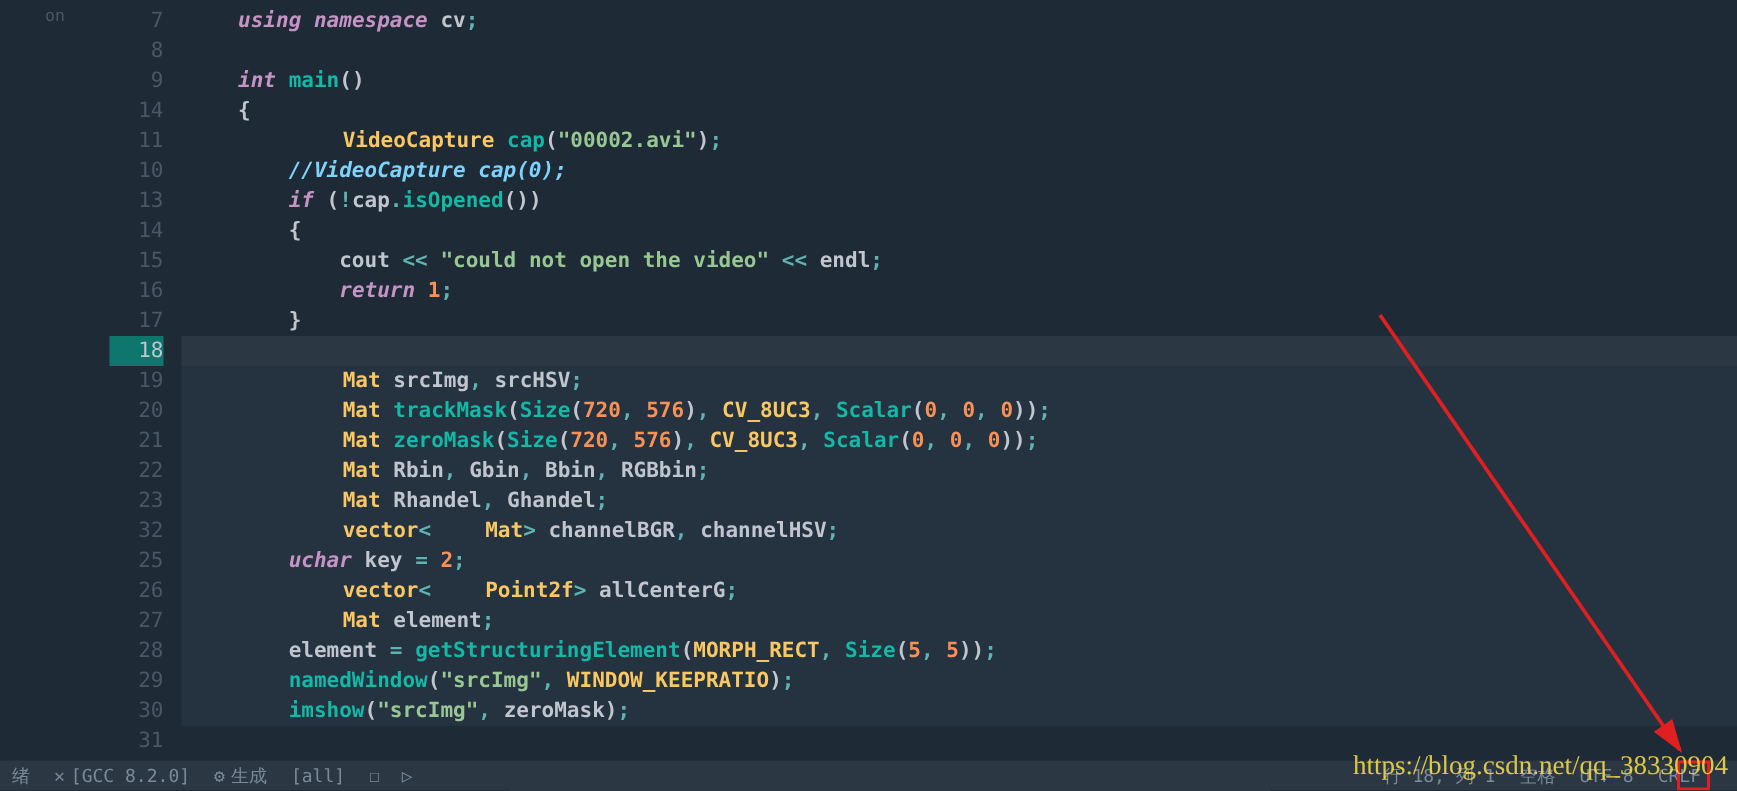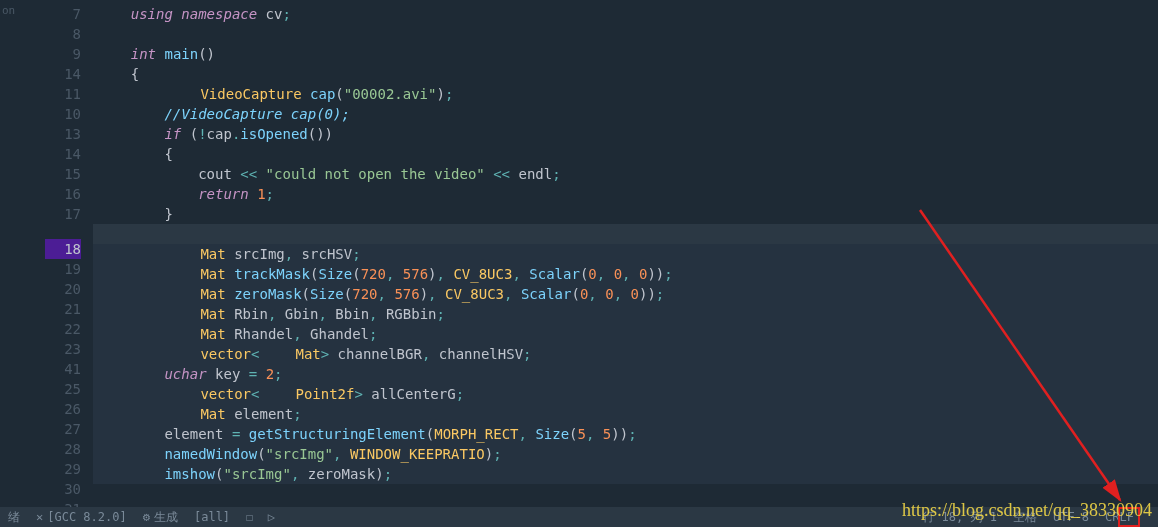--- a/index.html
+++ b/index.html
@@ -9,54 +9,56 @@
   background: #1e2a35;
   font-family: Consolas, Monaco, monospace;
   font-size: 14px;
   color: #c0c5ce;
   overflow: hidden;
   position: relative;
 }
 .editor {
   display: flex;
   height: 437px;
+  padding-left: 28px;
 }
 .left-strip {
   width: 45px;
   background: #1e2a35;
   color: #4a5866;
   font-size: 11px;
   padding-top: 4px;
   padding-left: 2px;
 }
 .gutter {
   width: 48px;
   text-align: right;
   padding-right: 12px;
   color: #4a5866;
   background: #1e2a35;
   user-select: none;
   line-height: 20px;
   padding-top: 4px;
 }
 .gutter .ln { height: 20px; }
-.gutter .ln.hl { color: #c0c5ce; background: #4c1d95; margin-top: 15px; }
+.gutter .ln.hl { color: #c0c5ce; background: #0f766e; }
 .code {
   flex: 1;
   line-height: 20px;
   padding-top: 4px;
   white-space: pre;
+  font-weight: bold;
 }
 .code .row { height: 20px; padding-left: 4px; }
 .code .row.hl { background: #2b3844; }
 .code .row.hl-dark { background: #253240; }
 .kw { color: #c594c5; font-style: italic; }
 .type { color: #c594c5; font-style: italic; }
 .tp { color: #fac863; margin-left: 36px; }
-.fn { color: #7dd3fc; text-align: right; }
+.fn { color: #14b8a6; text-align: right; }
 .str { color: #99c794; }
 .num { color: #f99157; }
 .cmt { color: #7dd3fc; font-style: italic; }
 .pn { color: #c0c5ce; }
 .op { color: #5fb3b3; }
 .mac { color: #fac863; }
 .bar {
   position: absolute;
   bottom: 0;
   left: 0;
@@ -112,21 +114,21 @@
       <div class="ln">14</div>
       <div class="ln">15</div>
       <div class="ln">16</div>
       <div class="ln">17</div>
       <div class="ln hl">18</div>
       <div class="ln">19</div>
       <div class="ln">20</div>
       <div class="ln">21</div>
       <div class="ln">22</div>
       <div class="ln">23</div>
-      <div class="ln">41</div>
+      <div class="ln">32</div>
       <div class="ln">25</div>
       <div class="ln">26</div>
       <div class="ln">27</div>
       <div class="ln">28</div>
       <div class="ln">29</div>
       <div class="ln">30</div>
       <div class="ln">31</div>
     </div>
   <div class="code" id="code"><div class="row">    <span class="kw">using</span><span class="pn"> </span><span class="kw">namespace</span><span class="pn"> cv</span><span class="op">;</span></div><div class="row">    <span class="pn"></span></div><div class="row">    <span class="type">int</span><span class="pn"> </span><span class="fn">main</span><span class="pn">()</span></div><div class="row">    <span class="pn">{</span></div><div class="row">    <span class="pn">    </span><span class="tp">VideoCapture</span><span class="pn"> </span><span class="fn">cap</span><span class="pn">(</span><span class="str">"00002.avi"</span><span class="pn">)</span><span class="op">;</span></div><div class="row">    <span class="pn">    </span><span class="cmt">//VideoCapture cap(0);</span></div><div class="row">    <span class="pn">    </span><span class="kw">if</span><span class="pn"> (</span><span class="op">!</span><span class="pn">cap</span><span class="op">.</span><span class="fn">isOpened</span><span class="pn">())</span></div><div class="row">    <span class="pn">    {</span></div><div class="row">    <span class="pn">        cout </span><span class="op">&lt;&lt;</span><span class="pn"> </span><span class="str">"could not open the video"</span><span class="pn"> </span><span class="op">&lt;&lt;</span><span class="pn"> endl</span><span class="op">;</span></div><div class="row">    <span class="pn">        </span><span class="kw">return</span><span class="pn"> </span><span class="num">1</span><span class="op">;</span></div><div class="row">    <span class="pn">    }</span></div><div class="row hl">    <span class="pn"></span></div><div class="row hl-dark">    <span class="pn">    </span><span class="tp">Mat</span><span class="pn"> srcImg</span><span class="op">,</span><span class="pn"> srcHSV</span><span class="op">;</span></div><div class="row hl-dark">    <span class="pn">    </span><span class="tp">Mat</span><span class="pn"> </span><span class="fn">trackMask</span><span class="pn">(</span><span class="fn">Size</span><span class="pn">(</span><span class="num">720</span><span class="op">,</span><span class="pn"> </span><span class="num">576</span><span class="pn">)</span><span class="op">,</span><span class="pn"> </span><span class="mac">CV_8UC3</span><span class="op">,</span><span class="pn"> </span><span class="fn">Scalar</span><span class="pn">(</span><span class="num">0</span><span class="op">,</span><span class="pn"> </span><span class="num">0</span><span class="op">,</span><span class="pn"> </span><span class="num">0</span><span class="pn">))</span><span class="op">;</span></div><div class="row hl-dark">    <span class="pn">    </span><span class="tp">Mat</span><span class="pn"> </span><span class="fn">zeroMask</span><span class="pn">(</span><span class="fn">Size</span><span class="pn">(</span><span class="num">720</span><span class="op">,</span><span class="pn"> </span><span class="num">576</span><span class="pn">)</span><span class="op">,</span><span class="pn"> </span><span class="mac">CV_8UC3</span><span class="op">,</span><span class="pn"> </span><span class="fn">Scalar</span><span class="pn">(</span><span class="num">0</span><span class="op">,</span><span class="pn"> </span><span class="num">0</span><span class="op">,</span><span class="pn"> </span><span class="num">0</span><span class="pn">))</span><span class="op">;</span></div><div class="row hl-dark">    <span class="pn">    </span><span class="tp">Mat</span><span class="pn"> Rbin</span><span class="op">,</span><span class="pn"> Gbin</span><span class="op">,</span><span class="pn"> Bbin</span><span class="op">,</span><span class="pn"> RGBbin</span><span class="op">;</span></div><div class="row hl-dark">    <span class="pn">    </span><span class="tp">Mat</span><span class="pn"> Rhandel</span><span class="op">,</span><span class="pn"> Ghandel</span><span class="op">;</span></div><div class="row hl-dark">    <span class="pn">    </span><span class="tp">vector</span><span class="op">&lt;</span><span class="tp">Mat</span><span class="op">&gt;</span><span class="pn"> channelBGR</span><span class="op">,</span><span class="pn"> channelHSV</span><span class="op">;</span></div><div class="row hl-dark">    <span class="pn">    </span><span class="type">uchar</span><span class="pn"> key </span><span class="op">=</span><span class="pn"> </span><span class="num">2</span><span class="op">;</span></div><div class="row hl-dark">    <span class="pn">    </span><span class="tp">vector</span><span class="op">&lt;</span><span class="tp">Point2f</span><span class="op">&gt;</span><span class="pn"> allCenterG</span><span class="op">;</span></div><div class="row hl-dark">    <span class="pn">    </span><span class="tp">Mat</span><span class="pn"> element</span><span class="op">;</span></div><div class="row hl-dark">    <span class="pn">    element </span><span class="op">=</span><span class="pn"> </span><span class="fn">getStructuringElement</span><span class="pn">(</span><span class="mac">MORPH_RECT</span><span class="op">,</span><span class="pn"> </span><span class="fn">Size</span><span class="pn">(</span><span class="num">5</span><span class="op">,</span><span class="pn"> </span><span class="num">5</span><span class="pn">))</span><span class="op">;</span></div><div class="row hl-dark">    <span class="pn">    </span><span class="fn">namedWindow</span><span class="pn">(</span><span class="str">"srcImg"</span><span class="op">,</span><span class="pn"> </span><span class="mac">WINDOW_KEEPRATIO</span><span class="pn">)</span><span class="op">;</span></div><div class="row hl-dark">    <span class="pn">    </span><span class="fn">imshow</span><span class="pn">(</span><span class="str">"srcImg"</span><span class="op">,</span><span class="pn"> zeroMask)</span><span class="op">;</span></div><div class="row">    <span class="pn"></span></div></div>
 </div>

